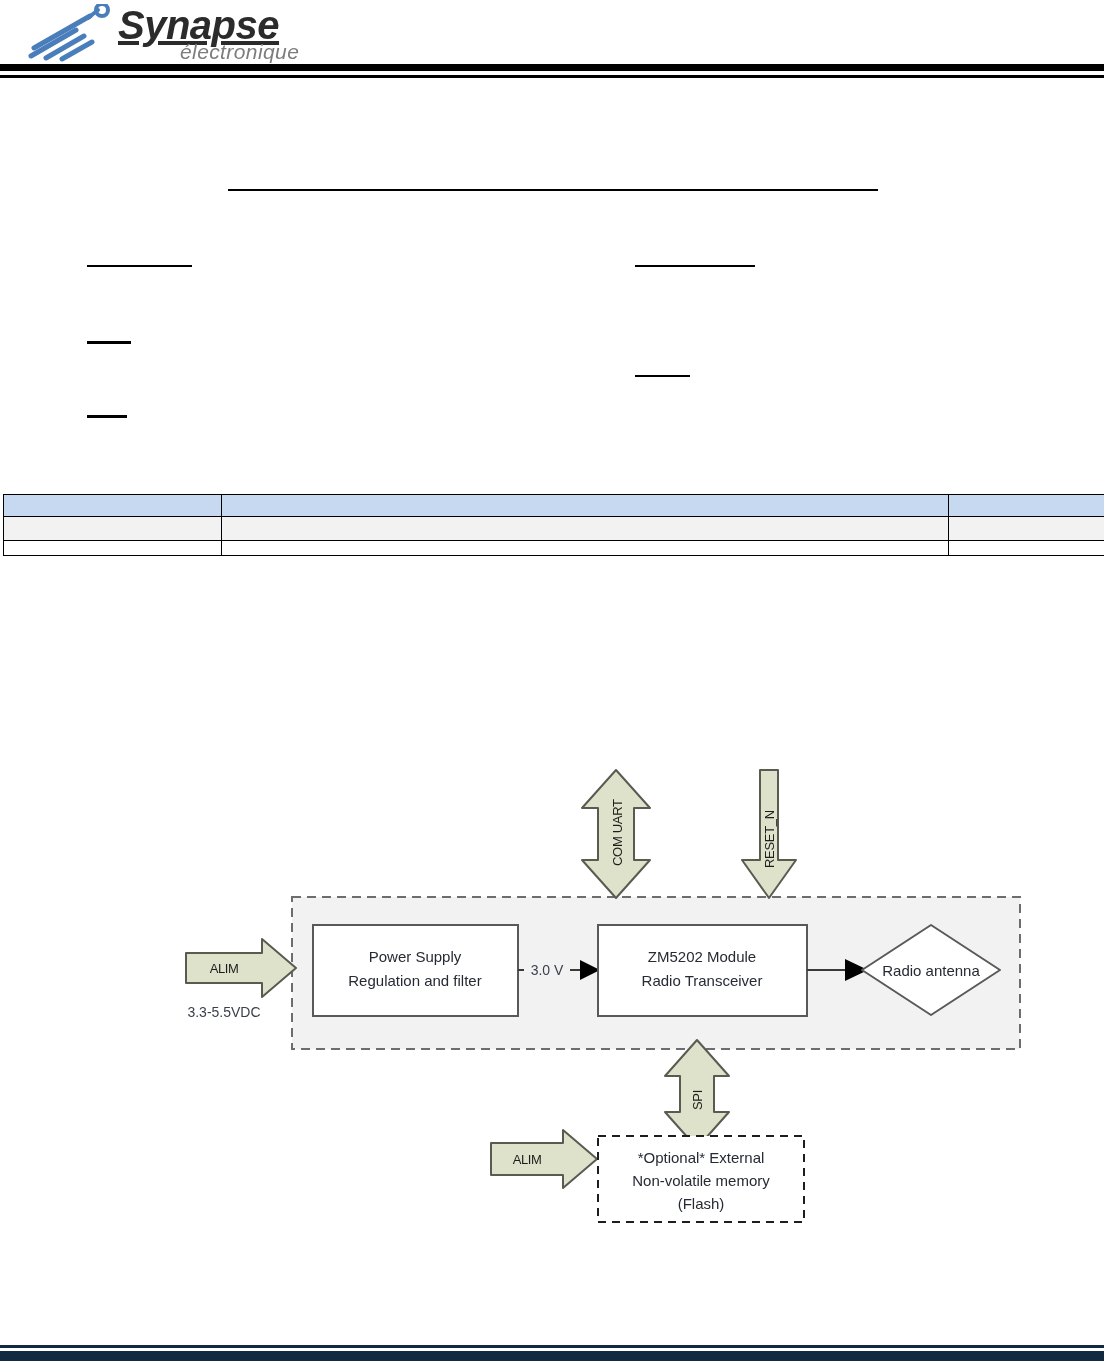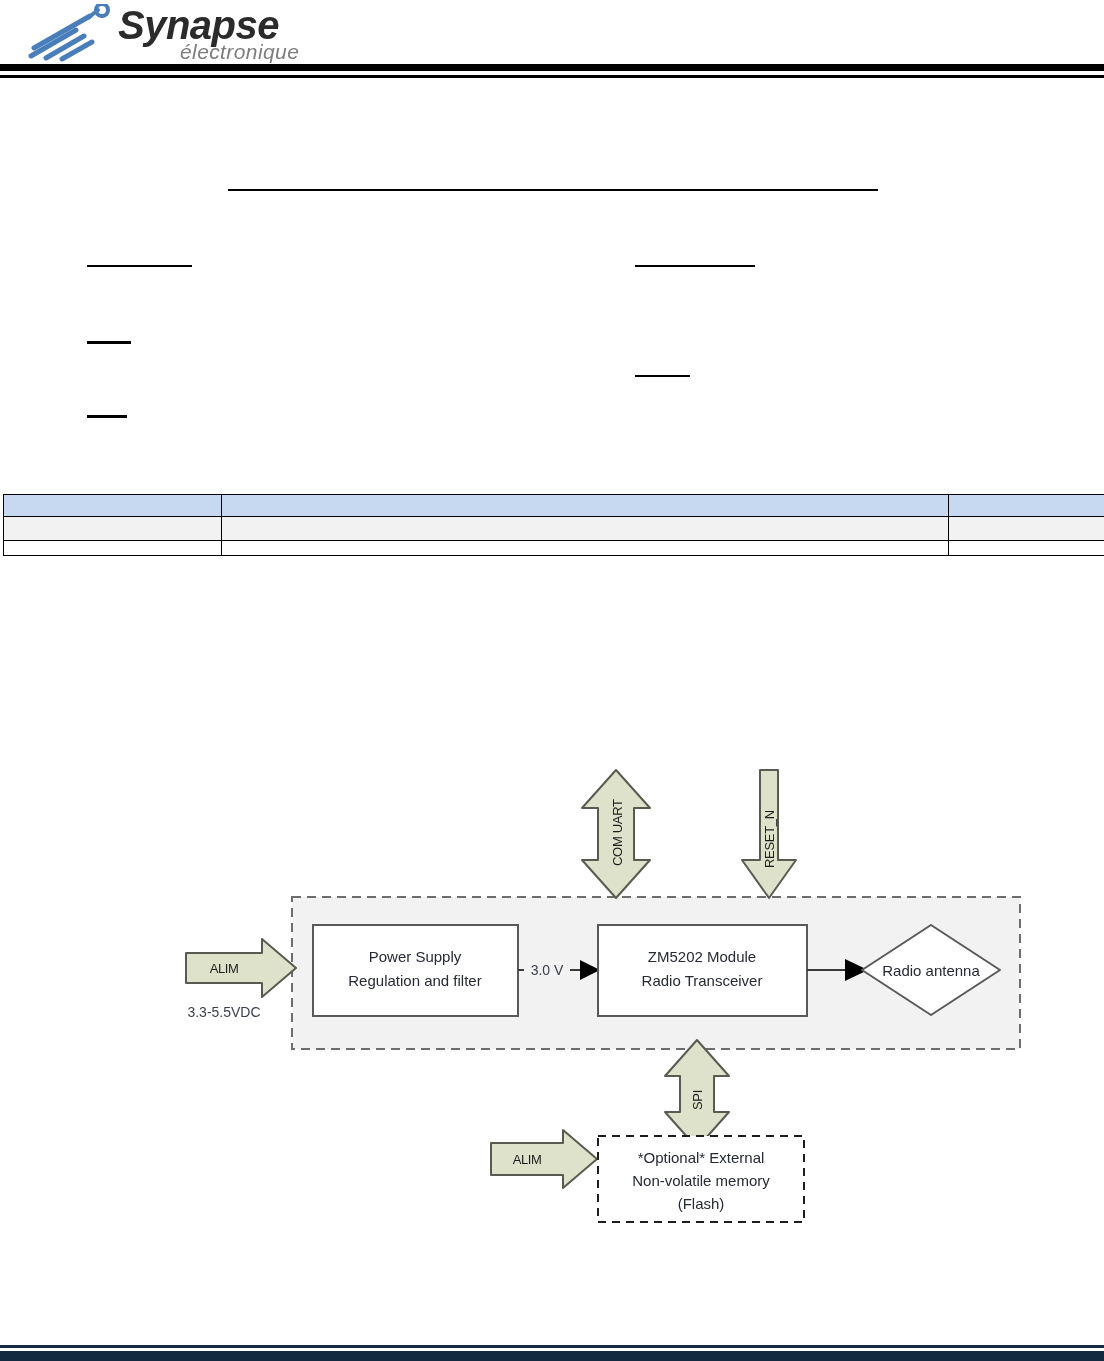--- a/index.html
+++ b/index.html
@@ -46,20 +46,21 @@
     left: 0px;
     top: 0px;
     font-family: "Liberation Sans", sans-serif;
     font-style: italic;
     font-weight: bold;
     font-size: 40px;
     letter-spacing: -0.5px;
     color: #2b2b2b;
     line-height: 42px;
     white-space: nowrap;
+    text-decoration: underline;
   }
   .logo-sub {
     position: absolute;
     left: 62px;
     top: 36px;
     font-family: "Liberation Sans", sans-serif;
     font-style: italic;
     font-size: 21px;
     color: #7d7d7d;
     letter-spacing: 0.4px;

